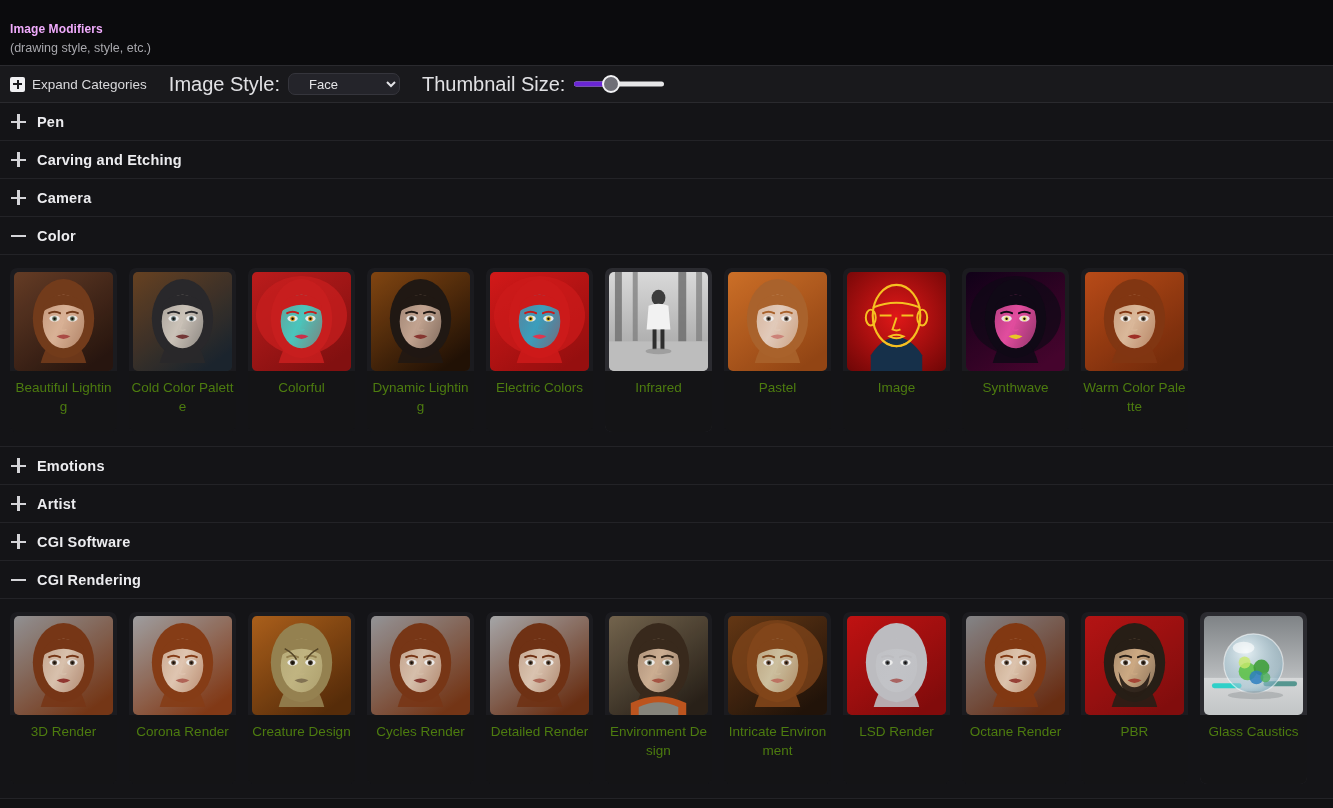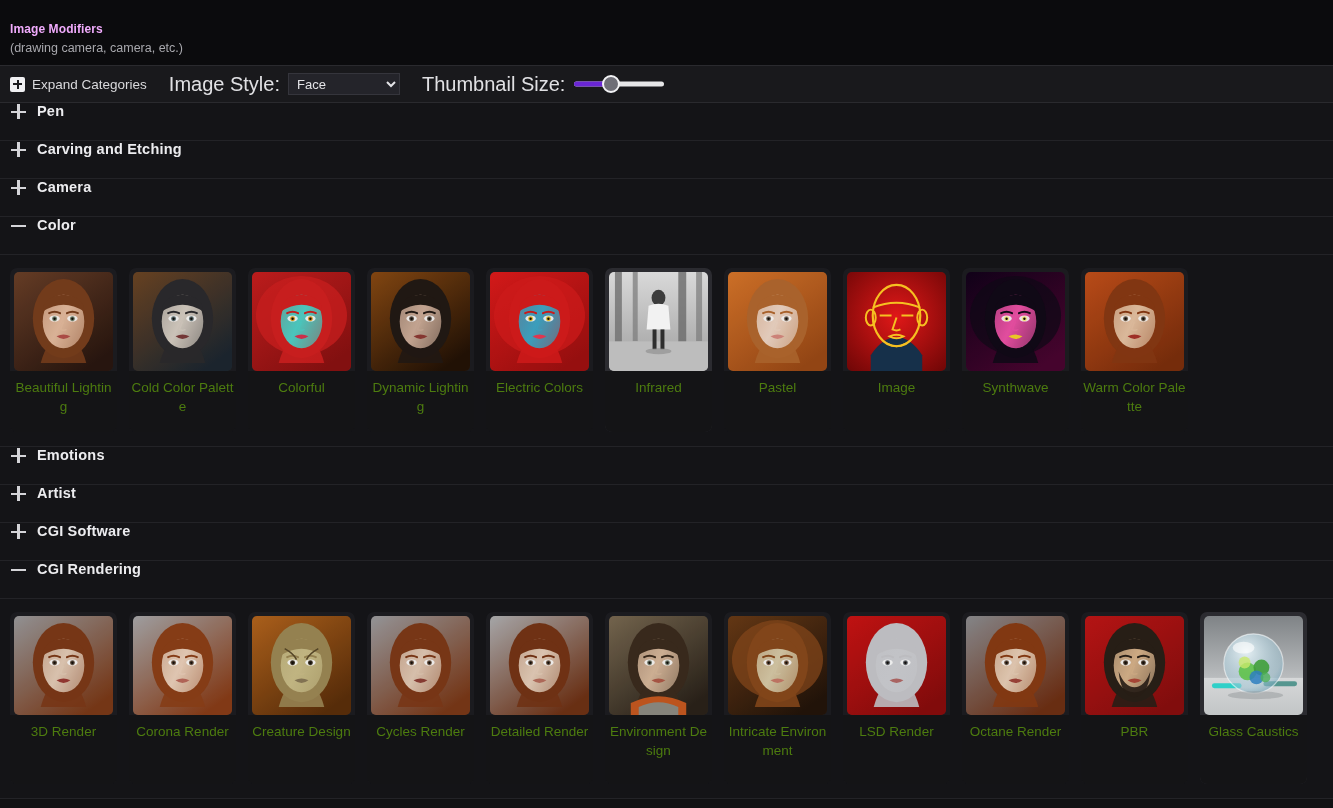--- a/index.html
+++ b/index.html
@@ -77,24 +77,24 @@
     color: #e0e0e3;
   }
   .toolbar-sep { width: 22px; flex: none; }
   #image-style-select {
     margin-left: 8px;
     width: 112px;
     height: 22px;
     background: #24242a;
     color: #e4e4e7;
     border: 1px solid #35353c;
-    border-radius: 0;
+    border-radius: 7px;
     font-size: 13px;
     font-family: "Liberation Sans", sans-serif;
-    padding: 0 4px;
+    padding: 0 16px;
   }
   #thumb-size-slider-wrap {
     margin-left: 9px;
     position: relative;
     width: 90px;
     height: 22px;
     display: flex;
     align-items: center;
   }
   .slider-track {
@@ -130,20 +130,21 @@
 
   
   #categories {
     height: 709px;
     overflow: hidden;
     background: #111113;
   }
 
   .cat-header {
     display: flex;
+    align-items: center;
     height: 38px;
     padding: 0 10px;
     gap: 10px;
     background: #141417;
     border-bottom: 1px solid #232327;
     cursor: pointer;
   }
   .cat-toggle {
     width: 17px; height: 17px;
     position: relative;
@@ -219,21 +220,21 @@
   }
   .card.light .card-label { background: #141416; }
   .row-h1 .card { height: 164px; }
   .row-h2 .card { height: 172px; }
 </style>
 </head>
 <body>
 
 <div id="panel-header">
   <div id="panel-title">Image Modifiers</div>
-  <div id="panel-subtitle">(drawing camera, camera, etc.)</div>
+  <div id="panel-subtitle">(drawing style, style, etc.)</div>
 </div>
 
 <div id="toolbar">
   <div id="expand-categories">
     <span class="plus-box"></span>
     <span id="expand-categories-label">Expand Categories</span>
   </div>
 
   <span class="toolbar-sep"></span>
 

